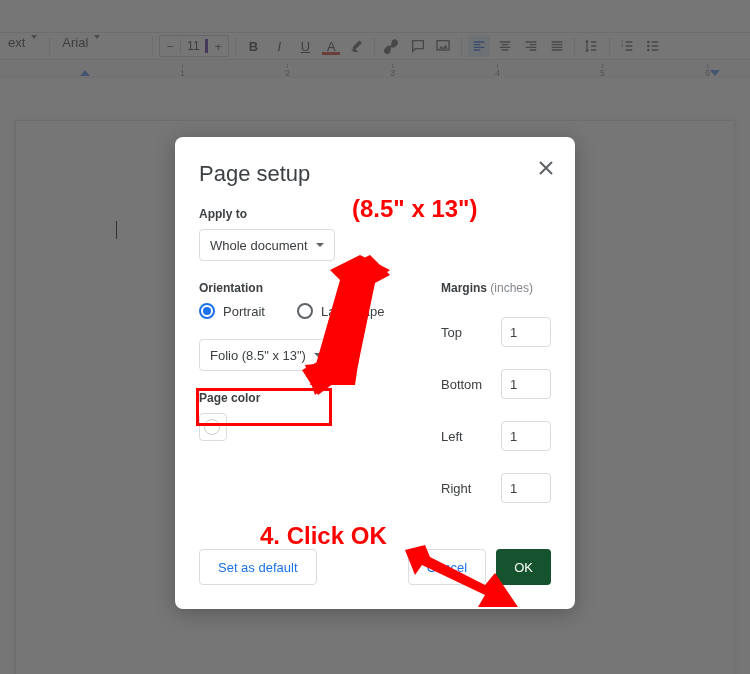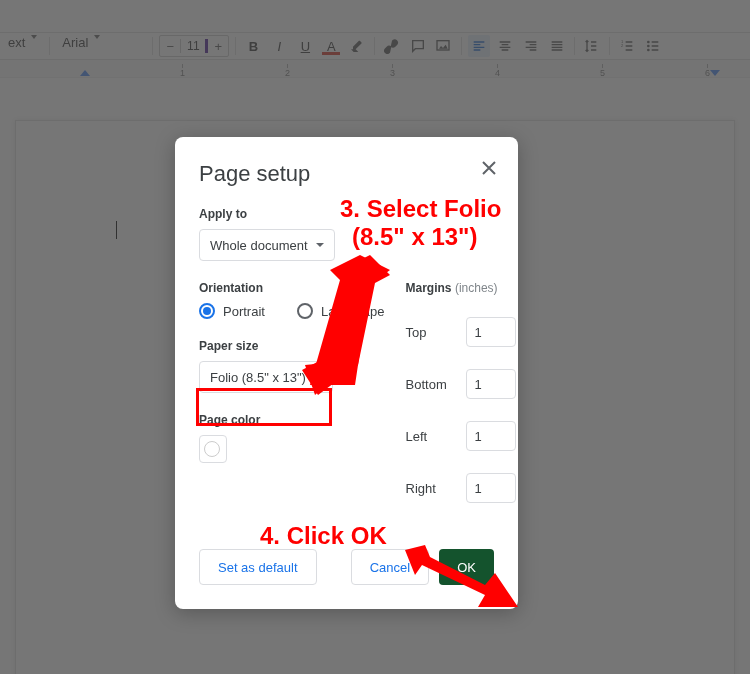--- a/index.html
+++ b/index.html
@@ -50,21 +50,21 @@
     .ind-left { position: absolute; top: 10px; left: 80px; width: 0; height: 0; border-left: 5px solid transparent; border-right: 5px solid transparent; border-bottom: 6px solid #4285f4; }
     .ind-right { position: absolute; top: 10px; left: 710px; width: 0; height: 0; border-left: 5px solid transparent; border-right: 5px solid transparent; border-top: 6px solid #4285f4; }
 
     
     .page-area { position: absolute; top: 120px; left: 0; right: 0; bottom: 0; display: flex; justify-content: center; }
     .page { width: 720px; height: 600px; background: #fff; box-shadow: 0 0 4px rgba(0,0,0,0.1); border: 1px solid #ddd; padding: 100px 100px; }
     .cursor { width: 1px; height: 18px; background: #000; display: inline-block; }
 
     
     .modal {
-      position: absolute; top: 137px; left: 175px; width: 343px;
+      position: absolute; top: 137px; left: 175px; width: 400px;
       background: #fff; border-radius: 8px; box-shadow: 0 4px 20px rgba(0,0,0,0.25);
       padding: 24px; z-index: 10;
     }
     .modal-title { font-size: 22px; color: #3c4043; font-weight: 400; margin-bottom: 20px; }
     .close-x { position: absolute; top: 22px; right: 22px; font-size: 18px; color: #5f6368; cursor: pointer; }
     .label { font-size: 12px; color: #3c4043; font-weight: 600; margin-bottom: 8px; }
     .sublabel { font-size: 12px; color: #80868b; font-weight: 400; }
     .select-box {
       display: inline-flex; align-items: center; gap: 8px;
       border: 1px solid #dadce0; border-radius: 4px;
@@ -246,21 +246,20 @@
             <span>Portrait</span>
           </div>
           <div class="radio-opt">
             <span class="radio-c"></span>
             <span>Landscape</span>
           </div>
         </div>
       </div>
 
       <div class="section">
-        <div class="label">Paper size</div>
         <div class="select-box">
           <span>Folio (8.5" x 13")</span>
           <span class="caret"></span>
         </div>
       </div>
 
       <div class="section">
         <div class="label">Page color</div>
         <div class="color-swatch">
           <span class="circle"></span>
@@ -297,21 +296,20 @@
     <div class="btn btn-outline">Set as default</div>
     <div style="flex:1"></div>
     <div class="btn btn-outline">Cancel</div>
     <div class="btn btn-primary">OK</div>
   </div>
 </div>
 
 <div class="red-box box-paper"></div>
 
 <div class="annot annot-3">
-  <div class="annot-txt">3. Select Folio</div>
   <div class="annot-txt" style="margin-left:12px">(8.5" x 13")</div>
 </div>
 
 <div class="arrow" style="top:255px; left:300px">
   <svg width="90" height="140" viewBox="0 0 90 140">
     <polygon points="60,0 90,15 70,30 55,130 10,130 40,25 30,15" fill="#ff0000"></polygon>
     <polygon points="55,105 15,140 5,110" fill="#ff0000"></polygon>
     <path d="M70 0 L90 20 L75 28 L58 110 L18 140 L2 115 L40 95 L55 22 L42 14 Z" fill="#ff0000"></path>
   </svg>
 </div>

